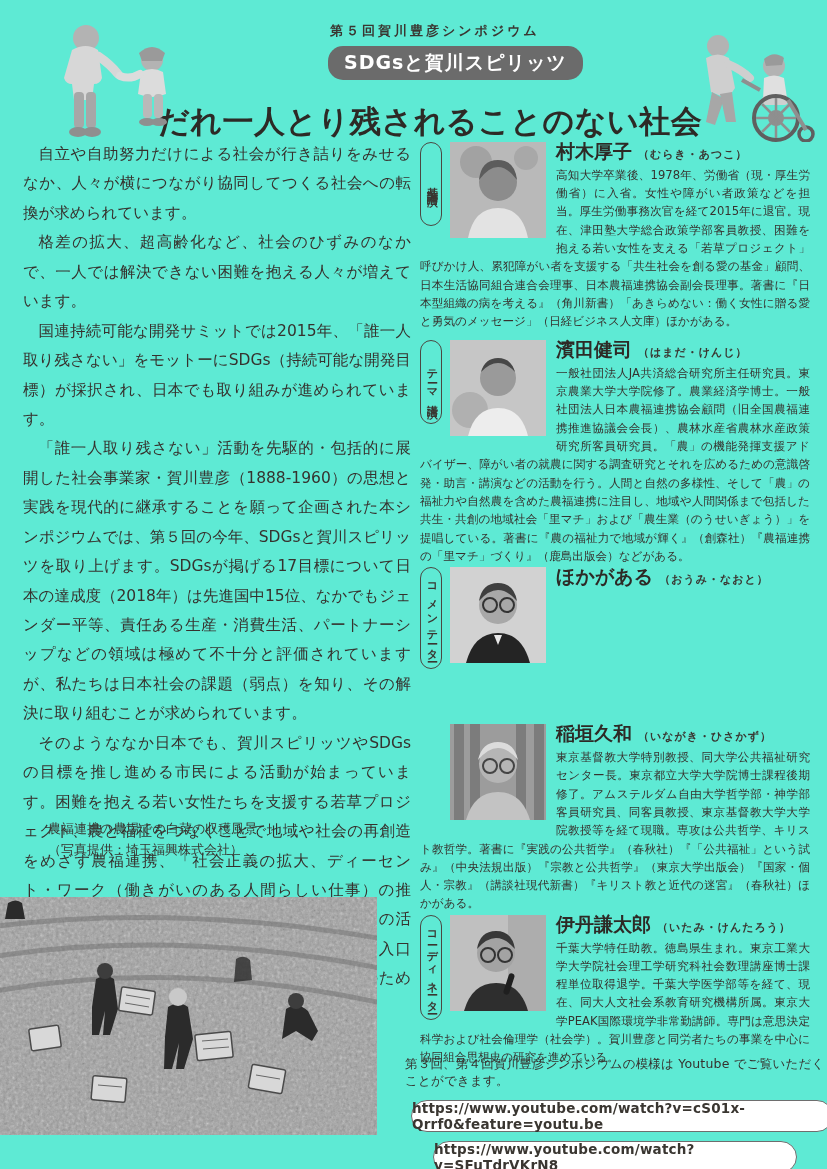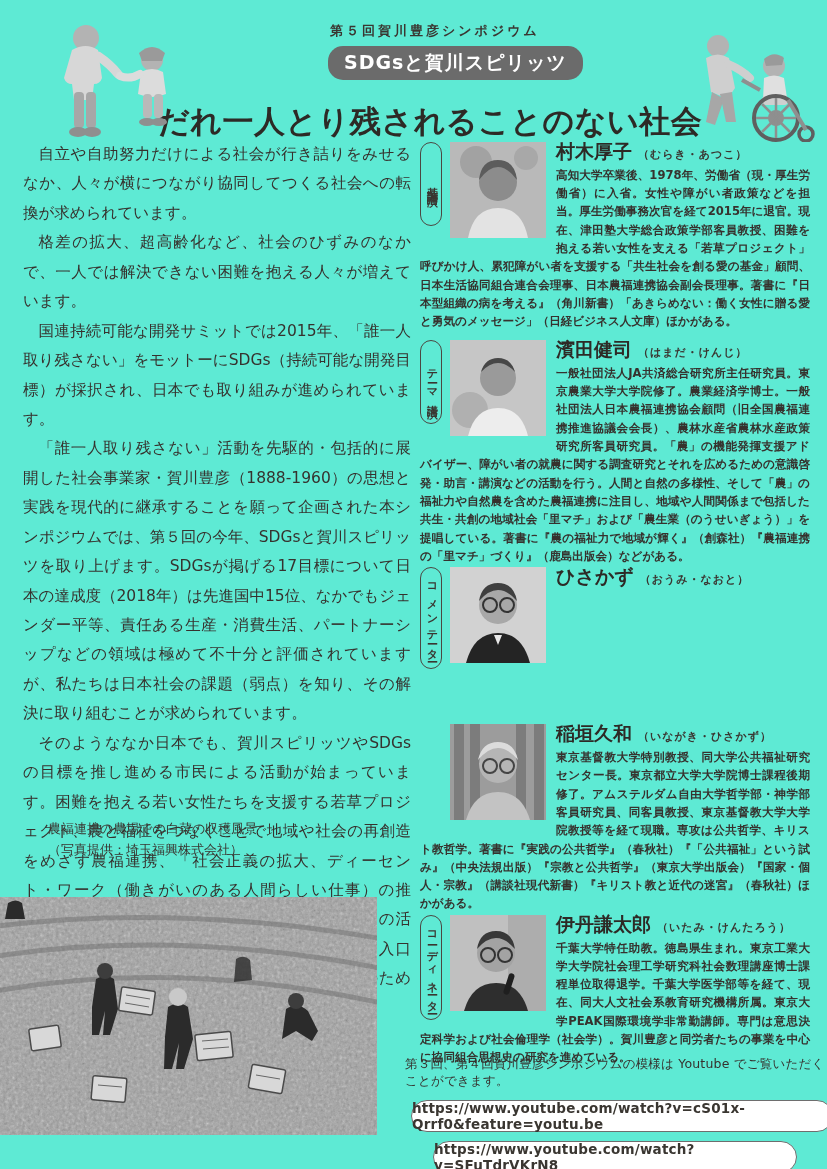--- a/index.html
+++ b/index.html
@@ -35,21 +35,21 @@
   .role-pill{
     width:22px;min-height:84px;border:1.5px solid #4c4742;border-radius:12px;
     display:flex;align-items:center;justify-content:center;
     writing-mode:vertical-rl;font-size:11px;font-weight:bold;letter-spacing:3px;color:#3a3631;
     padding:8px 0;box-sizing:border-box;
   }
   .role-spacer{width:22px;}
   .portrait{width:96px;height:96px;display:block;background:#cfcfcf;}
   .speaker h3{margin:0 0 2px 0;font-size:19px;font-weight:800;color:#2d2a26;line-height:1.25;}
   .speaker h3 .kana{font-size:11px;font-weight:bold;letter-spacing:1px;margin-left:6px;color:#3a3631;}
-  .speaker .bio{margin:2px 0 0 0;font-size:11.6px;line-height:1.58;text-align:justify;color:#36322e;font-weight:bold;}
+  .speaker .bio{margin:2px 0 0 0;font-size:11.6px;line-height:1.58;text-align:justify;color:#36322e;}
   
   .footer{position:absolute;left:403px;top:1056px;width:424px;}
   .footer .note{font-size:12.5px;color:#36322e;margin:0 0 10px 2px;letter-spacing:0.2px;}
   .link-pill{
     border:1.6px solid #6e6e6e;border-radius:17px;height:30px;display:flex;align-items:center;justify-content:center;
     font-size:13.5px;font-weight:bold;color:#3a3631;letter-spacing:0.2px;background:#fff;
   }
   .link-pill.first{width:420px;margin:0 0 9px 8px;}
   .link-pill.second{width:362px;margin:0 auto;}
 </style>
@@ -205,21 +205,21 @@
         <svg class="portrait" viewBox="0 0 96 96" aria-hidden="true">
           <rect width="96" height="96" fill="#d2d2d2"></rect>
           <circle cx="48" cy="38" r="19" fill="#a8a8a8"></circle>
             <path d="M29 34 q19 -22 38 0 q-3 -18 -19 -18 q-16 0 -19 18z" fill="#3f3f3f"></path>
           <circle cx="40" cy="38" r="7" fill="none" stroke="#333" stroke-width="2"></circle>
             <circle cx="57" cy="38" r="7" fill="none" stroke="#333" stroke-width="2"></circle>
           <path d="M16 96 q8 -30 32 -30 q24 0 32 30z" fill="#242424"></path>
             <path d="M44 68 l4 10 l4 -10 z" fill="#e8e8e8"></path>
         </svg>
       </div>
-      <h3><span>ひさかず</span><span class="kana">（おうみ・なおと）</span></h3>
+      <h3><span>ほかがある</span><span class="kana">（おうみ・なおと）</span></h3>
     </div>
 
     <div class="speaker sp4">
       <div class="speaker-media">
         <div class="role-spacer"></div>
         <svg class="portrait" viewBox="0 0 96 96" aria-hidden="true">
           <rect width="96" height="96" fill="#9c9c9c"></rect>
           <g fill="#7c7c7c">
               <rect x="4" y="0" width="10" height="96"></rect>
               <rect x="20" y="0" width="10" height="96"></rect>

